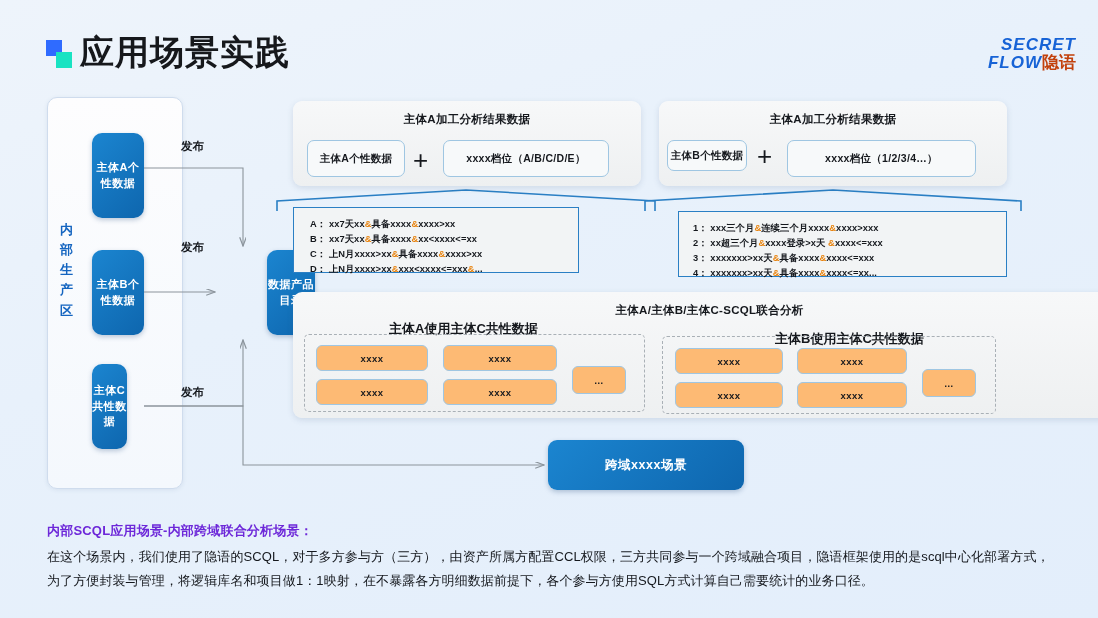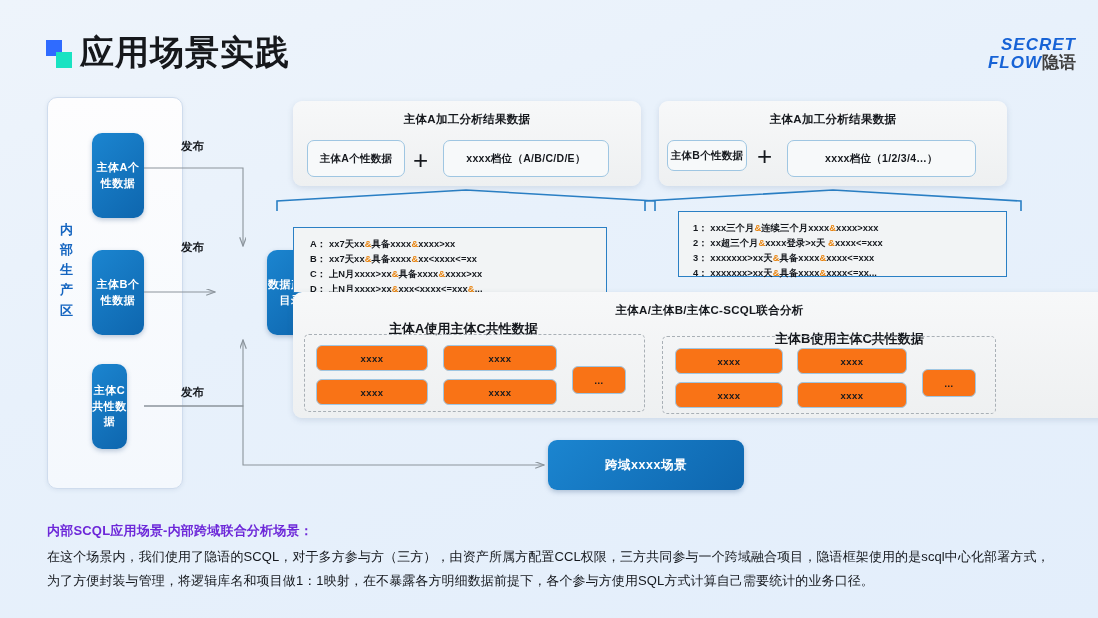--- a/index.html
+++ b/index.html
@@ -15,21 +15,21 @@
   .hdr-sq1 { position:absolute; left:46px; top:40px; width:16px; height:16px; background:#2f6bff; }
   .hdr-sq2 { position:absolute; left:56px; top:52px; width:16px; height:16px; background:#19e3c2; }
   .page-title {
     position:absolute; left:80px; top:30px;
     font-size:34px; font-weight:700; color:#16181c; letter-spacing:1px;
     white-space:nowrap;
   }
   .logo { position:absolute; right:22px; top:36px; text-align:right; line-height:1.05; font-style:italic; }
   .logo .l1 { font-size:17px; font-weight:700; color:#1763d6; letter-spacing:1px; }
   .logo .l2 { font-size:17px; font-weight:700; color:#1763d6; letter-spacing:1px; }
-  .logo .l2 .cn { font-style:normal; color:#404040; letter-spacing:0; }
+  .logo .l2 .cn { font-style:normal; color:#c2410c; letter-spacing:0; }
 
   
   .zone {
     position:absolute; left:47px; top:97px; width:136px; height:392px;
     background:linear-gradient(180deg,#fdfdfe 0%,#f4f8fd 100%);
     border:1px solid #cfdced; border-radius:10px;
     box-shadow:0 1px 4px rgba(60,90,130,.10);
   }
   .zone-label {
     position:absolute; left:56px; top:220px; width:22px;
@@ -88,21 +88,21 @@
 
   
   #scql { left:293px; top:292px; width:833px; height:126px; }
   .sub-title {
     position:absolute; font-size:13px; font-weight:700; color:#15181d;
   }
   .dashbox {
     position:absolute; border:1px dashed #a9b0b6; border-radius:5px;
   }
   .xbox {
-    position:absolute; background:#f97316; border:1px solid #9fc6e2; border-radius:6px;
+    position:absolute; background:#fdba74; border:1px solid #9fc6e2; border-radius:6px;
     display:flex; align-items:center; justify-content:center;
     font-size:9.5px; font-weight:700; color:#15181d; letter-spacing:.5px;
   }
 
   svg.lines { position:absolute; left:0; top:0; width:1098px; height:618px; pointer-events:none; }
 
   
   .cap-title {
     position:absolute; left:47px; top:522px;
     font-size:13px; font-weight:700; color:#6d28d9; letter-spacing:.2px;
@@ -170,21 +170,21 @@
     <div class="card-title">主体A加工分析结果数据</div>
   </div>
   <div class="pill" style="left:307px; top:140px; width:98px; height:37px;">
     <span>主体A个性数据</span>
   </div>
   <div class="plus" style="left:413px; top:147px;">+</div>
   <div class="pill" style="left:443px; top:140px; width:166px; height:37px;">
     <span>xxxx档位（A/B/C/D/E）</span>
   </div>
 
-  <div class="detailbox" style="left:293px; top:227px; width:314px; height:66px;">
+  <div class="detailbox" style="left:293px; top:207px; width:286px; height:66px;">
     <div class="row" style="padding-left:16px;">
       <span>A：</span>
       <span>xx7天xx</span><span class="amp">&amp;</span><span>具备xxxx</span><span class="amp">&amp;</span><span>xxxx&gt;xx</span>
     </div>
     <div class="row" style="padding-left:16px;">
       <span>B：</span>
       <span>xx7天xx</span><span class="amp">&amp;</span><span>具备xxxx</span><span class="amp">&amp;</span><span>xx&lt;xxxx&lt;=xx</span>
     </div>
     <div class="row" style="padding-left:16px;">
       <span>C：</span>

